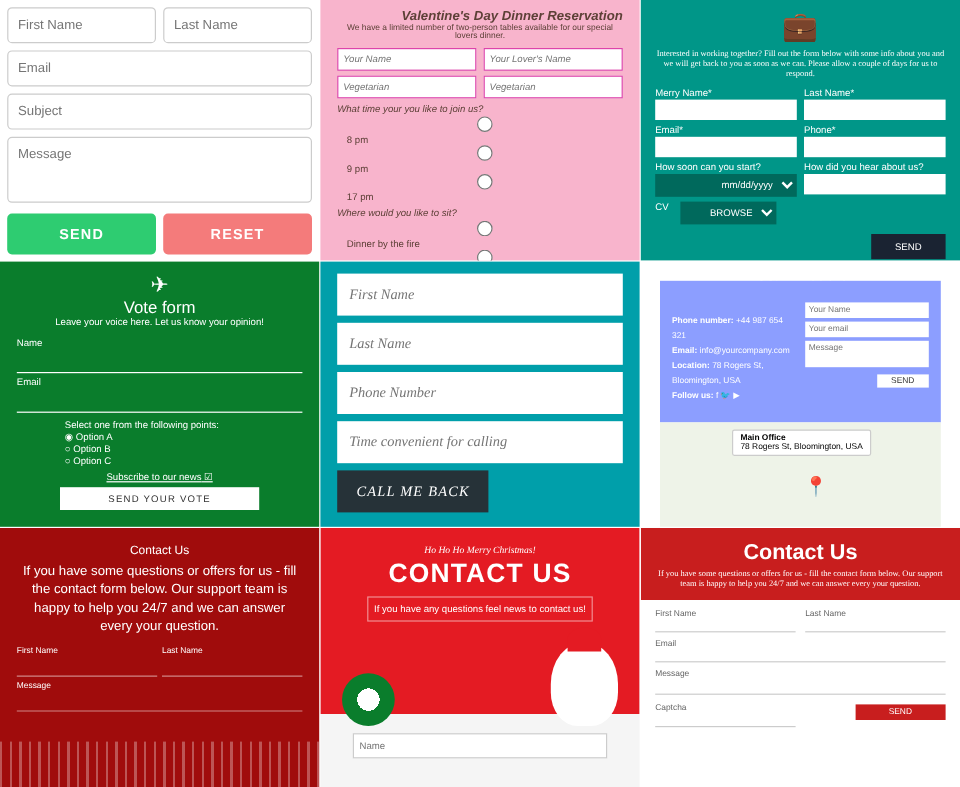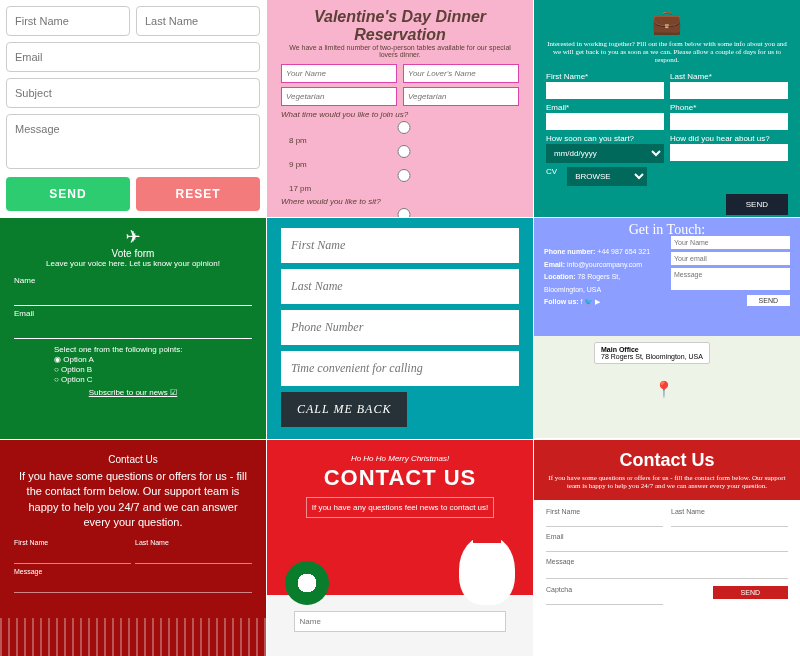--- a/index.html
+++ b/index.html
@@ -11,57 +11,57 @@
 .c1 .row { display: flex; gap: 6px; margin-bottom: 6px; }
 .c1 input, .c1 textarea { width: 100%; border: 1px solid #ccc; border-radius: 4px; padding: 8px; font-size: 11px; color: #555; }
 .c1 textarea { height: 55px; resize: none; }
 .c1 .btns { display: flex; gap: 6px; margin-top: 6px; }
 .c1 button { flex: 1; padding: 10px; border: none; border-radius: 4px; color: #fff; font-weight: bold; font-size: 12px; letter-spacing: 1px; }
 .c1 .send { background: #2ecc71; }
 .c1 .reset { background: #f47b7b; }
 
 
 .c2 { background: #f8b4cc; padding: 8px 14px; color: #5d4037; font-family: cursive; }
-.c2 h3 { text-align: center; font-size: 16px; font-style: italic; }
+.c2 h3 { text-align: right; font-size: 11px; font-style: italic; }
 .c2 .sub { text-align: center; font-size: 7px; margin-bottom: 6px; }
 .c2 .row { display: flex; gap: 6px; margin-bottom: 4px; }
 .c2 input { width: 100%; border: 1px solid #d4a; padding: 4px; font-size: 8px; background: #fff; font-style: italic; }
 .c2 .q { font-size: 8px; margin: 4px 0 2px; font-style: italic; }
 .c2 label { display: block; font-size: 8px; margin-left: 8px; }
 
 
 .c3 { background: #009688; color: #fff; padding: 8px 12px; }
 .c3 .icon { text-align: center; font-size: 24px; }
 .c3 .intro { text-align: center; font-size: 7px; margin: 4px 0 8px; font-family: cursive; }
 .c3 .row { display: flex; gap: 6px; margin-bottom: 4px; }
 .c3 .field { flex: 1; }
 .c3 label { font-size: 8px; display: block; margin-bottom: 1px; }
 .c3 input, .c3 select { width: 100%; padding: 4px; border: none; font-size: 8px; }
-.c3 select { background: #00695c; color: #fff; }
+.c3 select { background: #00695c; color: #fff; text-align: right; }
 .c3 .send { float: right; background: #1a2332; color: #fff; border: none; padding: 6px 20px; font-size: 8px; margin-top: 4px; }
 
 
 .c4 { background: #0a7d2c; color: #fff; padding: 8px 14px; text-align: center; }
 .c4 .pi { font-size: 18px; }
-.c4 h3 { font-size: 10px; font-weight: normal; }
+.c4 h3 { font-size: 14px; font-weight: normal; }
 .c4 .sub { font-size: 8px; margin-bottom: 8px; }
 .c4 .lbl { text-align: left; font-size: 8px; margin: 3px 0 1px; }
 .c4 input[type=text] { width: 100%; background: transparent; border: none; border-bottom: 1px solid #fff; padding: 2px; }
 .c4 .opts { text-align: left; margin: 6px 0 4px 40px; font-size: 8px; }
 .c4 .opts div { margin: 1px 0; }
 .c4 .chk { font-size: 8px; margin: 4px 0; text-decoration: underline; }
 .c4 .vote { background: #fff; color: #333; border: none; padding: 5px 40px; font-size: 8px; letter-spacing: 1px; }
 
 
 .c5 { background: #009faa; padding: 10px 14px; }
 .c5 input { width: 100%; padding: 10px; border: none; margin-bottom: 6px; font-size: 12px; font-style: italic; color: #1a5d7a; font-family: cursive; }
 .c5 .call { background: #263238; color: #fff; border: none; padding: 10px 16px; font-size: 12px; font-style: italic; font-family: cursive; letter-spacing: 1px; }
 
 
-.c6 { background: #fff; padding: 0; position: relative; }
+.c6 { background: #fff; padding: 16px; position: relative; }
 .c6 .top { background: #8c9eff; color: #fff; padding: 6px 10px; height: 118px; display: flex; gap: 8px; }
 .c6 h3 { width: 100%; text-align: center; font-size: 14px; font-weight: normal; font-family: cursive; margin-bottom: 4px; }
 .c6 .info { flex: 1; font-size: 7px; line-height: 1.8; }
 .c6 .frm { flex: 1; }
 .c6 .frm input, .c6 .frm textarea { width: 100%; padding: 3px; border: none; margin-bottom: 3px; font-size: 7px; }
 .c6 .frm textarea { height: 22px; resize: none; }
 .c6 .sendBtn { float: right; background: #fff; color: #333; border: none; padding: 2px 12px; font-size: 7px; }
 .c6 .map { height: 102px; background: #eef3e8; position: relative; }
 
 
@@ -70,21 +70,21 @@
 .c7 .para { font-size: 11px; line-height: 1.4; margin-bottom: 8px; }
 .c7 .frm { display: flex; flex-wrap: wrap; gap: 4px; font-size: 7px; text-align: left; }
 .c7 .frm .half { width: calc(50% - 2px); }
 .c7 .frm .full { width: 100%; }
 .c7 .frm input { width: 100%; background: transparent; border: none; border-bottom: 1px solid rgba(255,255,255,0.5); padding: 1px; }
 .c7 .snow { position: absolute; left: 0; right: 0; bottom: 0; height: 40px; background: repeating-linear-gradient(90deg, #fff 0 2px, transparent 2px 8px); opacity: 0.3; }
 
 
 .c8 { background: #f5f5f5; padding: 0; text-align: center; }
 .c8 .red { background: #e41b23; color: #fff; padding: 14px 10px 6px; position: relative; height: 155px; }
-.c8 .ho { font-size: 8px; font-style: italic; font-family: Liberation Sans, sans-serif; }
+.c8 .ho { font-size: 8px; font-style: italic; font-family: Liberation Serif, serif; }
 .c8 h2 { font-size: 22px; letter-spacing: 1px; margin: 2px 0 6px; }
 .c8 .qline { border: 1px solid rgba(255,255,255,0.5); padding: 5px; font-size: 8px; display: inline-block; }
 .c8 .santa { position: absolute; right: 18px; bottom: -10px; width: 56px; height: 70px; background: #fff; border-radius: 50% 50% 40% 40%; }
 .c8 .santa::before { content:''; position:absolute; top:-12px; left:14px; width:28px; height:20px; background:#e41b23; border-radius:50% 50% 0 0; }
 .c8 .wreath { position: absolute; left: 18px; bottom: -10px; width: 44px; height: 44px; background: radial-gradient(circle,#fff 0 30%,#0a7d2c 30% 100%); border-radius: 50%; }
 .c8 input { width: 80%; margin-top: 16px; padding: 5px; border: 1px solid #ccc; font-size: 8px; }
 
 
 .c9 { padding: 0; }
 .c9 .hdr { background: #c81e1e; color: #fff; text-align: center; padding: 10px 14px; }
@@ -118,35 +118,35 @@
   <h3>Valentine's Day Dinner Reservation</h3>
   <div class="sub">We have a limited number of two-person tables available for our special lovers dinner.</div>
   <div class="row">
     <input placeholder="Your Name" style="">
     <input placeholder="Your Lover's Name" style="">
   </div>
   <div class="row">
     <input placeholder="Vegetarian" style="">
     <input placeholder="Vegetarian" style="">
   </div>
-  <div class="q">What time would you like to join us?</div>
+  <div class="q">What time your you like to join us?</div>
   <label><input type="radio" style=""> <span>8 pm</span></label>
   <label><input type="radio" style=""> <span>9 pm</span></label>
   <label><input type="radio" style=""> <span>17 pm</span></label>
   <div class="q">Where would you like to sit?</div>
   <label><input type="radio" style=""> <span>Dinner by the fire</span></label>
   <label><input type="radio" style=""> </label>
 
 </div>
 
 <div class="cell c3">
   <div class="icon">💼</div>
   <div class="intro">Interested in working together? Fill out the form below with some info about you and we will get back to you as soon as we can. Please allow a couple of days for us to respond.</div>
   <div class="row">
-    <div class="field"><label>First Name*</label><input style=""></div>
+    <div class="field"><label>Merry Name*</label><input style=""></div>
     <div class="field"><label>Last Name*</label><input style=""></div>
   </div>
   <div class="row">
     <div class="field"><label>Email*</label><input style=""></div>
     <div class="field"><label>Phone*</label><input style=""></div>
   </div>
   <div class="row">
     <div class="field"><label>How soon can you start?</label><select><option>mm/dd/yyyy</option></select></div>
     <div class="field"><label>How did you hear about us?</label><input style=""></div>
   </div>
@@ -165,20 +165,21 @@
   <input type="text" style="">
   <div class="lbl">Email</div>
   <input type="text" style="">
   <div class="opts">
     <div>Select one from the following points:</div>
     <div>◉ <span>Option A</span></div>
     <div>○ <span>Option B</span></div>
     <div>○ <span>Option C</span></div>
   </div>
   <div class="chk"><span>Subscribe to our news</span> ☑</div>
+  <button class="vote">SEND YOUR VOTE</button>
 </div>
 
 <div class="cell c5">
   <input placeholder="First Name" style="">
   <input placeholder="Last Name" style="">
   <input placeholder="Phone Number" style="">
   <input placeholder="Time convenient for calling" style="">
   <button class="call">CALL ME BACK</button>
 </div>
 

